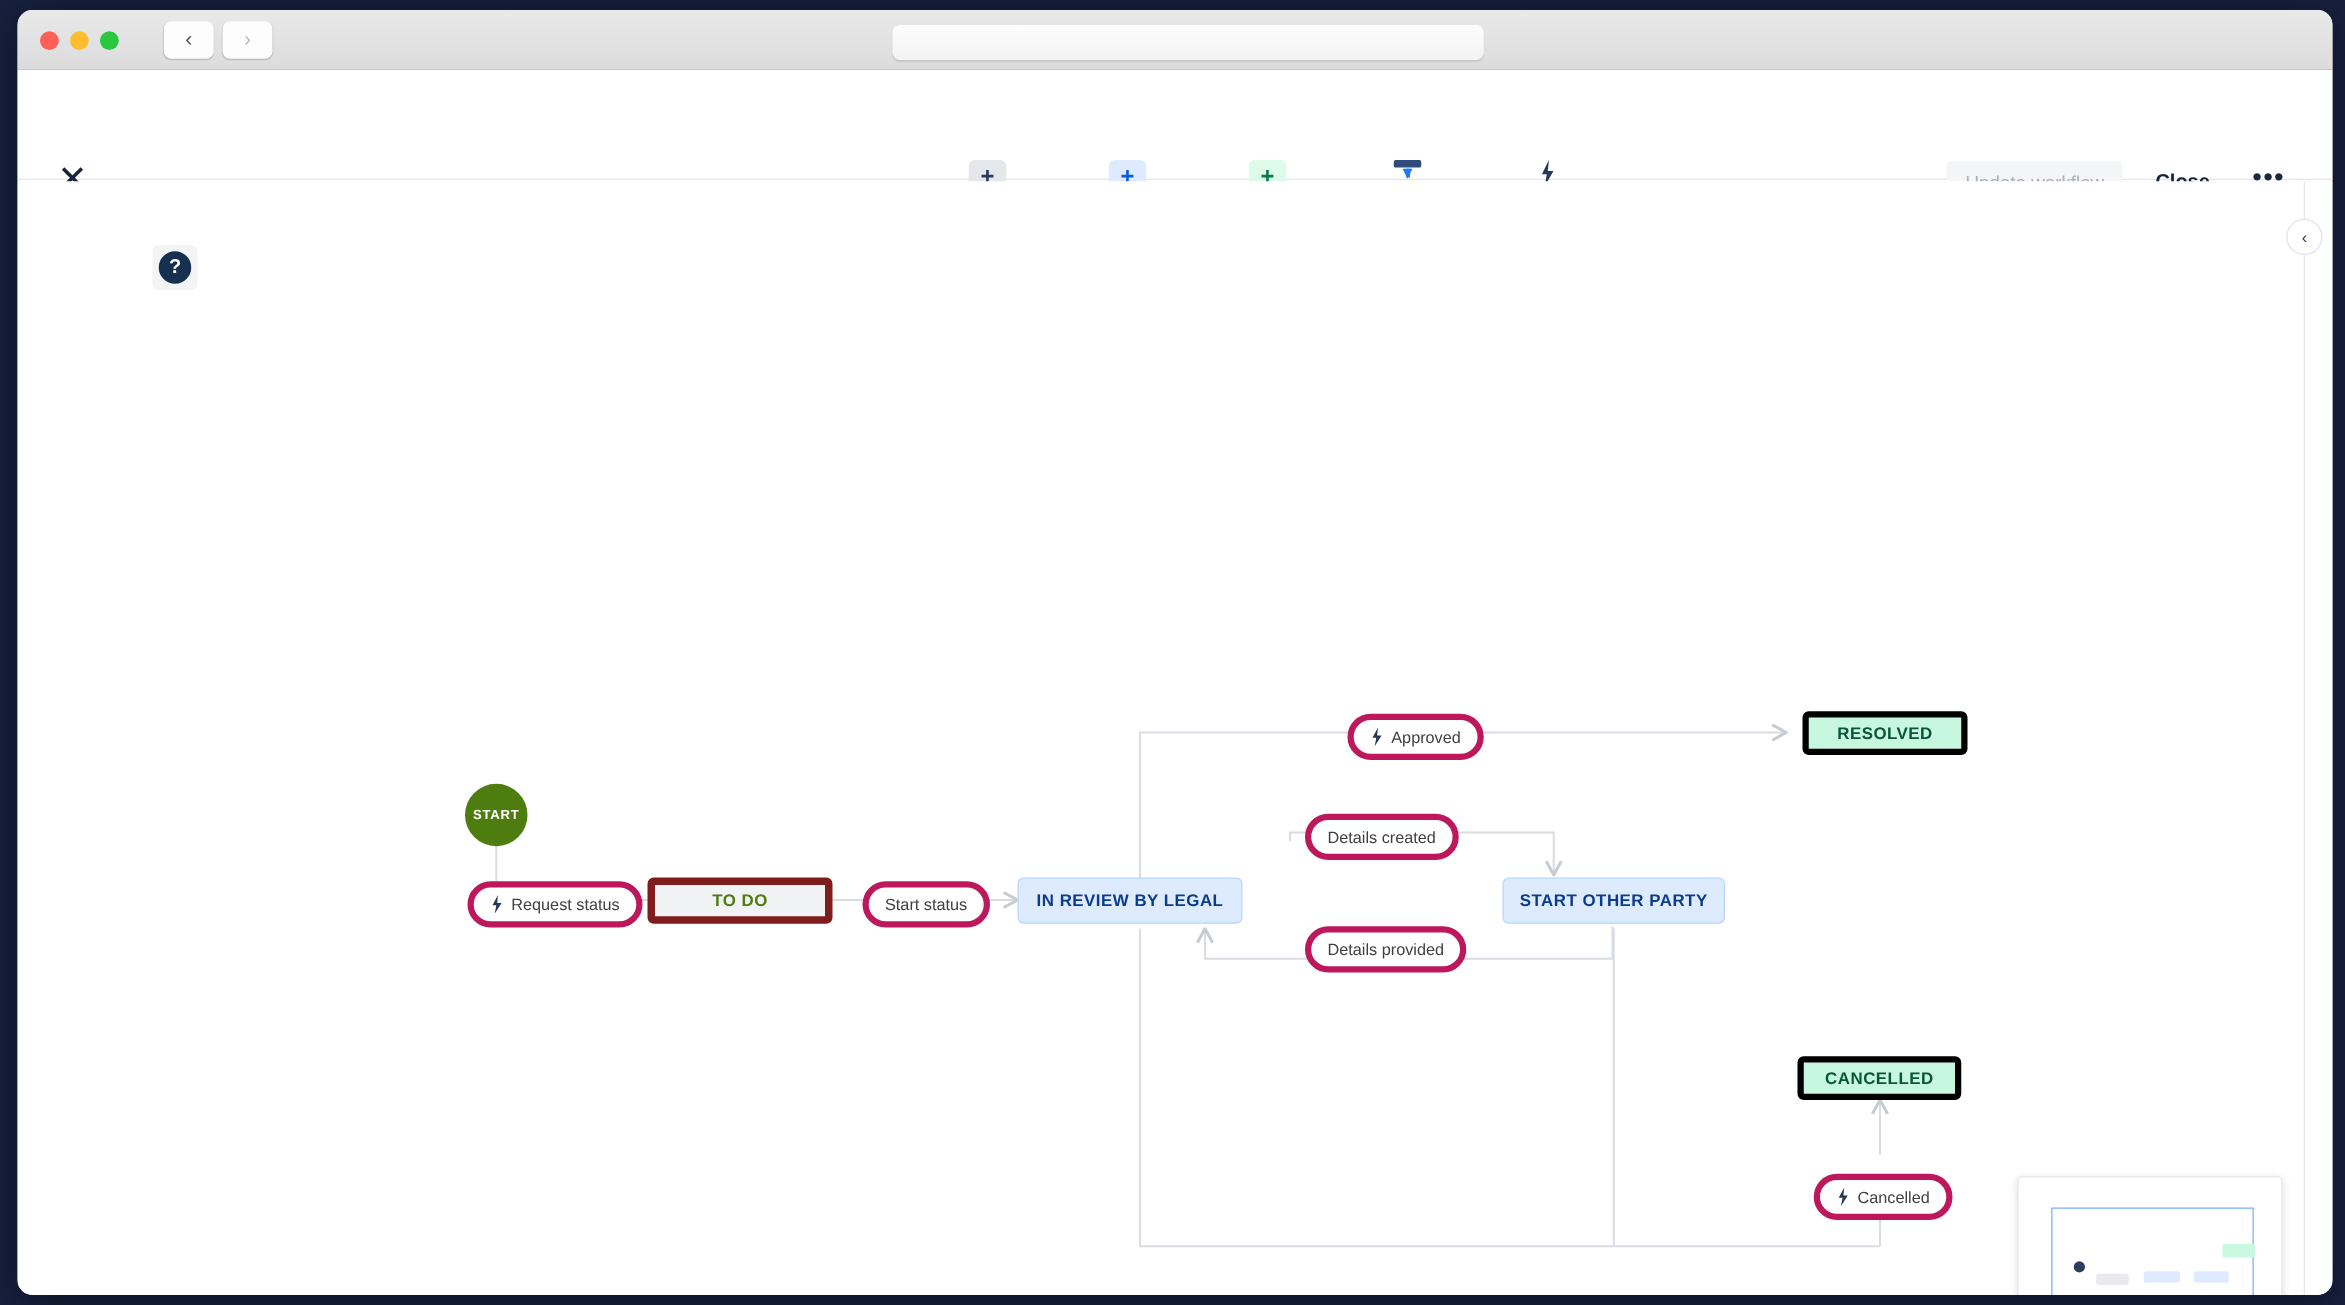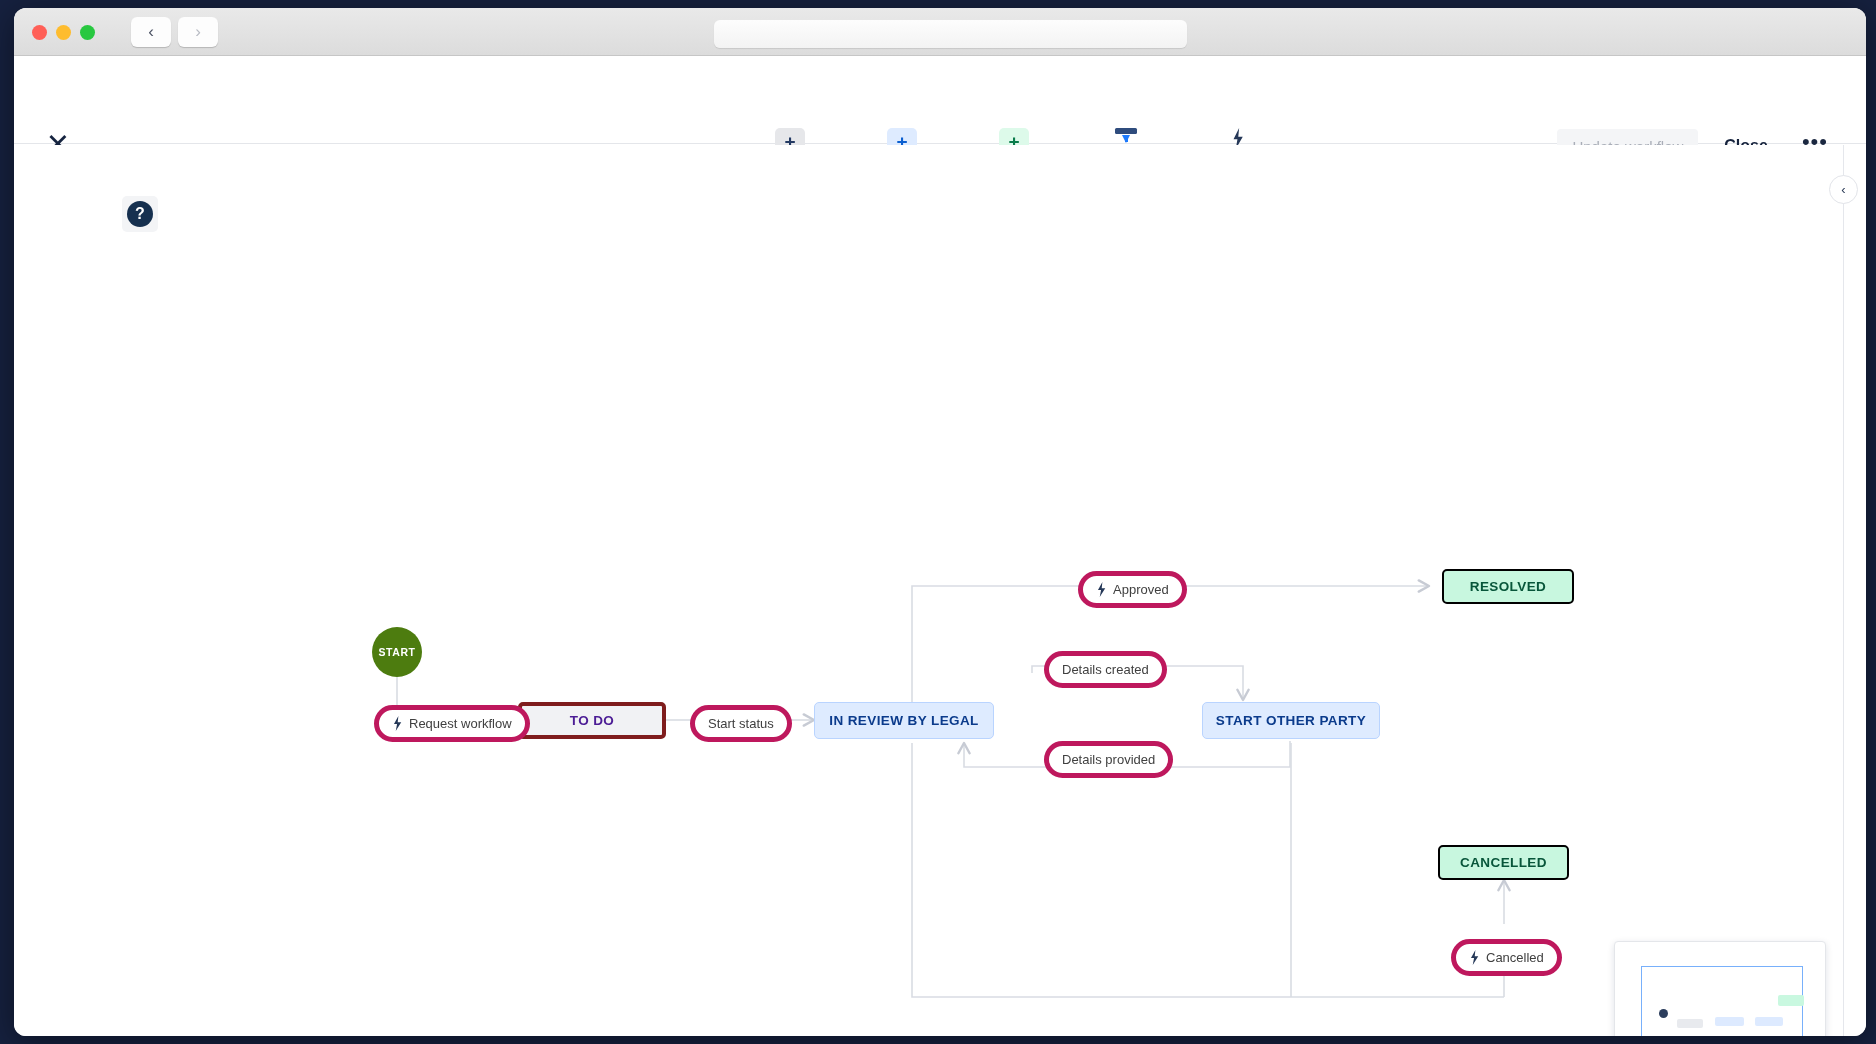--- a/index.html
+++ b/index.html
@@ -192,27 +192,27 @@
     display: flex; align-items: center; justify-content: center;
     font-size: 13.5px; font-weight: bold; letter-spacing: .4px;
     border-radius: 5px; cursor: pointer; white-space: nowrap;
   }
   .node.start {
     border-radius: 50%;
     background: #4d7c0f; color: #ffffff;
     font-size: 10.5px; letter-spacing: .6px;
   }
   .node.todo {
-    background: #f1f2f4; border: 4px solid #7f1d1d; color: #4c1d95;
+    background: #f1f2f4; border: 6px solid #7f1d1d; color: #4d7c0f;
   }
   .node.prog {
     background: #deebff; border: 1px solid #b9d4ff; color: #0b3b8c;
   }
   .node.done {
-    background: #c8f7df; border: 2px solid #000000; color: #08563a;
+    background: #c8f7df; border: 5px solid #000000; color: #08563a;
   }
 
   .pill {
     position: absolute;
     display: flex; align-items: center; gap: 6px;
     background: #ffffff;
     border: 5px solid #be185d;
     border-radius: 20px;
     padding: 6px 13px;
     font-size: 13px; color: #404040;
@@ -349,21 +349,21 @@
       <div class="node prog" style="left:800px; top:557px; width:180px; height:37px;">IN REVIEW BY LEGAL</div>
 
       <div class="node prog" style="left:1188px; top:557px; width:178px; height:37px;">START OTHER PARTY</div>
 
       <div class="node done" style="left:1428px; top:424px; width:132px; height:35px;">RESOLVED</div>
 
       <div class="node done" style="left:1424px; top:700px; width:131px; height:35px;">CANCELLED</div>
 
       <div class="pill" style="left:360px; top:560px;">
         <span class="bolt sm"></span>
-        <span>Request workflow</span>
+        <span>Request status</span>
       </div>
 
       <div class="pill" style="left:676px; top:560px;">
         <span>Start status</span>
       </div>
 
       <div class="pill" style="left:1064px; top:426px;">
         <span class="bolt sm"></span>
         <span>Approved</span>
       </div>

